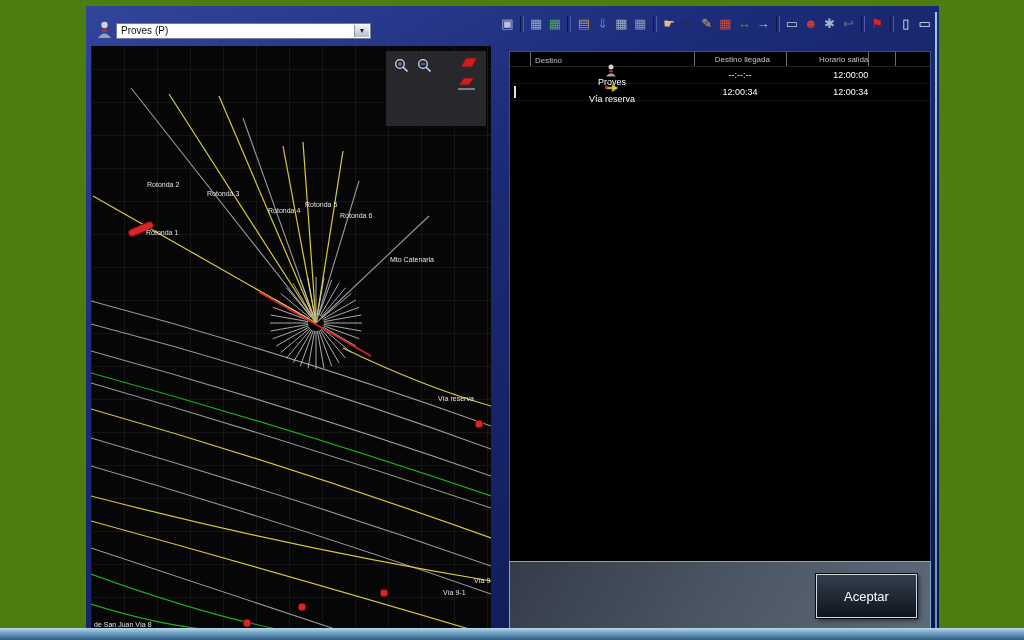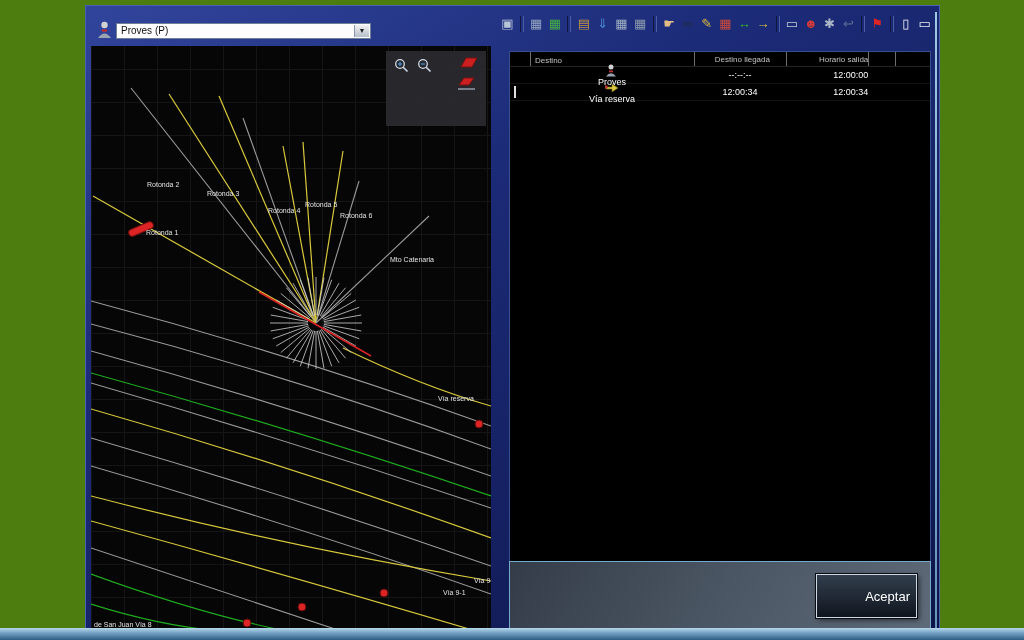--- a/index.html
+++ b/index.html
@@ -49,21 +49,21 @@
   .td{box-sizing:border-box;flex-direction:column;}
   .c0{width:20px;} .c1{width:165px;display:flex;align-items:center;} .c2{width:92px;text-align:center;}
   .c3{width:83px;text-align:right;} .c4{width:27px;} .c5{width:35px;}
   .cell-icon{width:14px;height:13px;margin:0 6px 0 6px;}
   .cb{width:9px;height:9px;border:1px solid #e0e0e0;margin-left:4px;background:#000;cursor:pointer;}
 
   .bottom-area{position:absolute;left:423px;top:555px;width:422px;height:68px;box-sizing:border-box;
     background:linear-gradient(120deg,#343c48 0%,#4d5866 55%,#5e6a78 100%);border:1px solid #76aacc;}
   .accept-btn{position:absolute;right:13px;top:12px;width:101px;height:44px;
     background:linear-gradient(#323e4d,#0f151e);border:1px solid #cfd7e1;outline:1px solid #090d13;
-    color:#fff;font-size:13px;font-family:"Liberation Sans",sans-serif;cursor:pointer;box-shadow:2px 2px 5px rgba(0,0,0,.6);text-align:right;}
+    color:#fff;font-size:13px;font-family:"Liberation Sans",sans-serif;cursor:pointer;box-shadow:2px 2px 5px rgba(0,0,0,.6);}
 
   .bottom-strip{position:absolute;left:0;top:628px;width:1024px;height:12px;
     background:linear-gradient(#b6d9ec 0%,#6d9cc0 45%,#2e5d84 100%);}
 </style>
 </head>
 <body>
 
 <div class="desktop">
   <div class="app-window">
 

